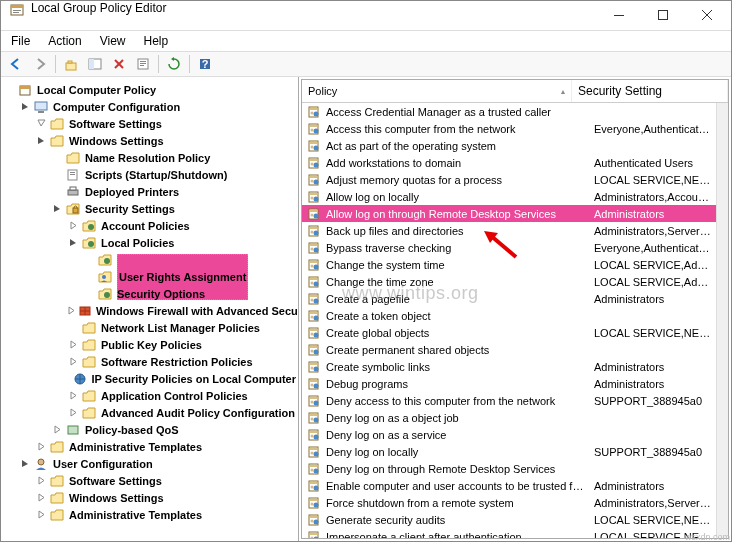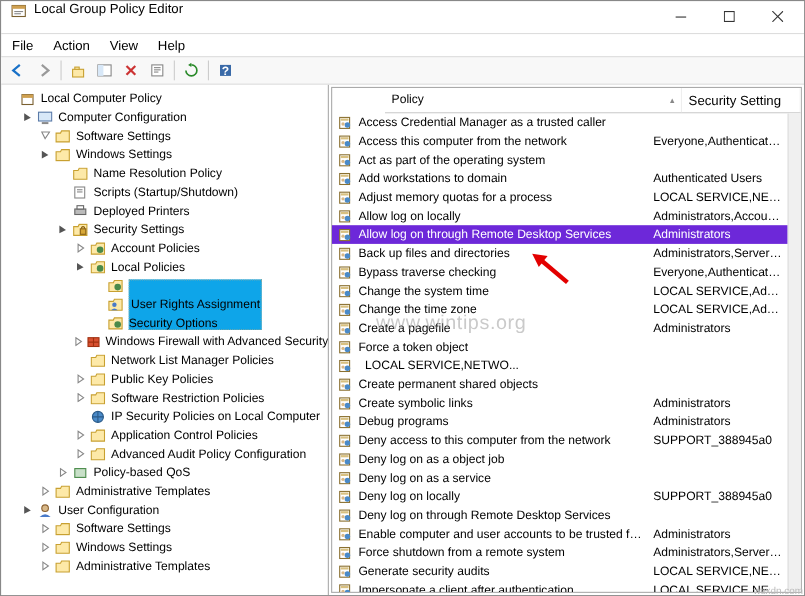--- a/index.html
+++ b/index.html
@@ -9,41 +9,41 @@
 .titlebar .title { flex: 1; font-size: 12px; }
 .titlebar .win-btns { display: flex; }
 .titlebar .win-btn { width: 44px; height: 28px; display: flex; align-items: center; justify-content: center; }
 .menubar { height: 20px; display: flex; align-items: center; padding: 0 4px; gap: 6px; }
 .menubar .menu-item { padding: 2px 6px; font-size: 12px; }
 .toolbar { height: 26px; display: flex; align-items: center; padding: 1px 4px; gap: 2px; border-top: 1px solid #ddd; border-bottom: 1px solid #ddd; background: #f8f8f8; }
 .toolbar .tbtn { width: 22px; height: 22px; display: flex; align-items: center; justify-content: center; border: 1px solid transparent; }
 .toolbar .sep { width: 1px; height: 18px; background: #ccc; margin: 0 2px; }
 .main { flex: 1; display: flex; overflow: hidden; }
 .left-pane { width: 298px; border-right: 1px solid #aaa; overflow: auto; padding: 4px 0; }
-.tree { list-style: none; }
+.tree { list-style: none; font-weight: bold; }
 .tree ul { list-style: none; padding-left: 16px; }
 .tree li { white-space: nowrap; }
 .node { display: flex; align-items: center; height: 17px; padding: 0 2px; }
 .node .twisty { width: 12px; height: 12px; display: inline-flex; align-items: center; justify-content: center; margin-right: 2px; }
 .node .icon { width: 16px; height: 14px; display: inline-flex; align-items: center; justify-content: center; margin-right: 4px; }
 .node .label { white-space: nowrap; }
-.node.selected .label { background: #0ea5e9; border: 1px dotted #7aa; padding: 16px 1px; }
+.node.selected .label { background: #ec4899; border: 1px dotted #7aa; padding: 16px 1px; }
 .right-pane { flex: 1; display: flex; flex-direction: column; overflow: hidden; padding: 2px; }
 .right-inner { flex: 1; border: 1px solid #aaa; display: flex; flex-direction: column; overflow: hidden; }
-.list-header { display: flex; border-bottom: 1px solid #ccc; background: #fff; margin-left: 48px; }
+.list-header { display: flex; border-bottom: 1px solid #ccc; background: #fff; }
 .list-header .col { padding: 4px 6px; font-size: 12px; border-right: 1px solid #eee; display: flex; align-items: center; }
 .col-policy { flex: 0 0 270px; }
 .col-setting { flex: 1; text-align: right; }
 .sort-ind { margin-left: auto; color: #888; font-size: 8px; }
 .list-body { flex: 1; overflow-y: auto; position: relative; }
 .row { display: flex; height: 17px; align-items: center; padding: 0 4px; }
 .row .ricon { width: 16px; height: 14px; display: inline-flex; align-items: center; justify-content: center; margin-right: 4px; flex-shrink: 0; }
 .row .rp { flex: 0 0 262px; overflow: hidden; text-overflow: ellipsis; white-space: nowrap; }
 .row .rs { flex: 1; overflow: hidden; text-overflow: ellipsis; white-space: nowrap; padding-left: 6px; }
-.row.selected { background: #6d28d9; color: #fff; }
+.row.selected { background: #ec4899; color: #fff; }
 .row.selected .rs { color: #fff; }
 .watermark { position: absolute; top: 180px; left: 40px; font-size: 18px; color: rgba(150,150,150,0.5); pointer-events: none; letter-spacing: 0.5px; }
 .arrow-cursor { position: absolute; left: 178px; top: 124px; pointer-events: none; z-index: 5; }
 .scrollbar-stub { width: 12px; background: #f0f0f0; border-left: 1px solid #ddd; }
 .list-wrap { flex: 1; display: flex; overflow: hidden; }
 .source-tag { position: absolute; right: 2px; bottom: 0; font-size: 9px; color: #bbb; }
 svg { display: block; }
 </style>
 </head>
 <body>
@@ -693,32 +693,33 @@
             </div>
             <div class="row">
               <span class="ricon">
                 <svg width="14" height="12">
                   <rect x="2" y="1" width="9" height="10" fill="#fff" stroke="#8a7030"></rect>
                   <rect x="3" y="2" width="7" height="2" fill="#d8c080"></rect>
                   <circle cx="9" cy="8" r="2.5" fill="#4a8ac8"></circle>
                   <circle cx="5" cy="7" r="1.5" fill="#d8b888"></circle>
                 </svg>
               </span>
-              <span class="rp">Force a token object</span>
+              <span class="rp">Create a token object</span>
               <span class="rs"></span>
             </div>
             <div class="row">
               <span class="ricon">
                 <svg width="14" height="12">
                   <rect x="2" y="1" width="9" height="10" fill="#fff" stroke="#8a7030"></rect>
                   <rect x="3" y="2" width="7" height="2" fill="#d8c080"></rect>
                   <circle cx="9" cy="8" r="2.5" fill="#4a8ac8"></circle>
                   <circle cx="5" cy="7" r="1.5" fill="#d8b888"></circle>
                 </svg>
               </span>
+              <span class="rp">Create global objects</span>
               <span class="rs">LOCAL SERVICE,NETWO...</span>
             </div>
             <div class="row">
               <span class="ricon">
                 <svg width="14" height="12">
                   <rect x="2" y="1" width="9" height="10" fill="#fff" stroke="#8a7030"></rect>
                   <rect x="3" y="2" width="7" height="2" fill="#d8c080"></rect>
                   <circle cx="9" cy="8" r="2.5" fill="#4a8ac8"></circle>
                   <circle cx="5" cy="7" r="1.5" fill="#d8b888"></circle>
                 </svg>

